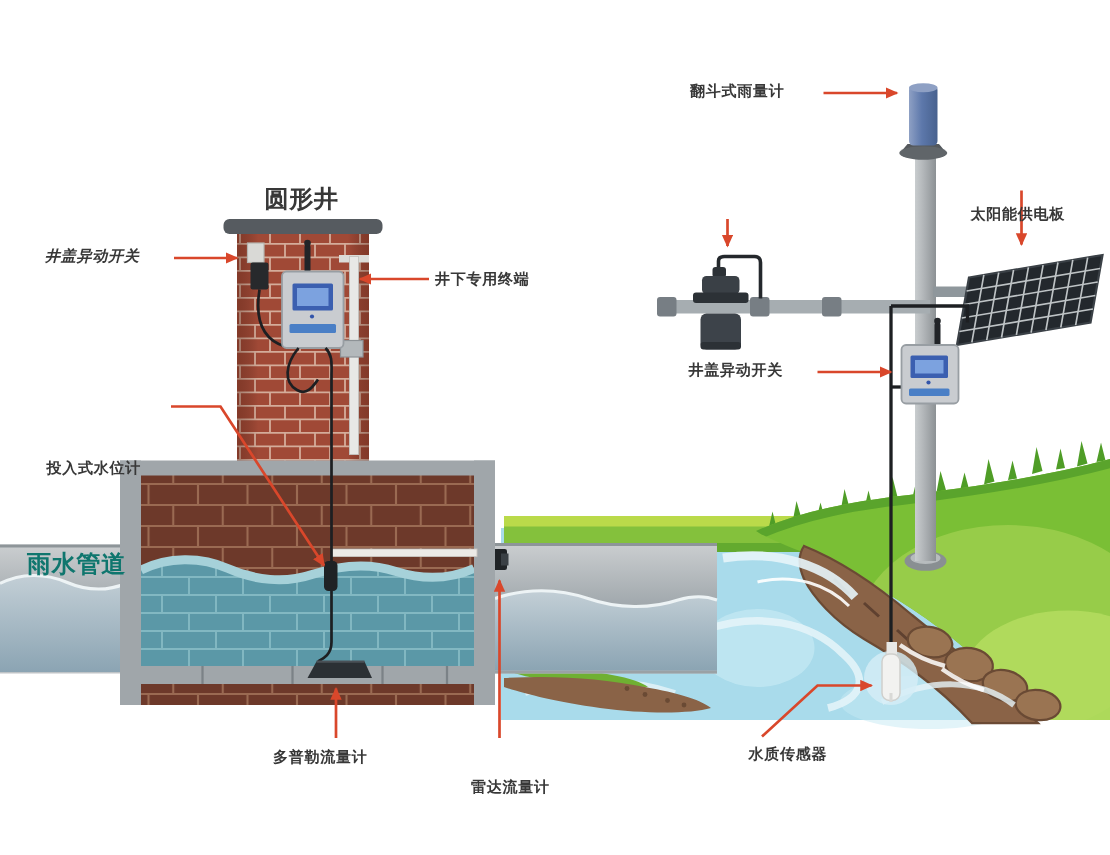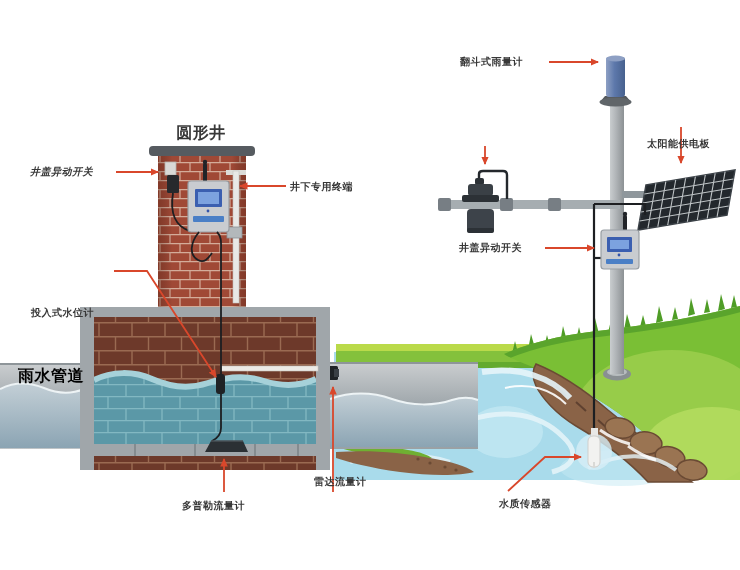--- a/index.html
+++ b/index.html
@@ -267,20 +267,20 @@
     <path d="M485,146 V164" marker-end="url(#arr)"></path>
     <path d="M681,127 V163" marker-end="url(#arr)"></path>
     <path d="M545,248 H594" marker-end="url(#arr)"></path>
   </g>
 </svg>
 
   <div class="lbl big title" style="left:153px;top:124px;">圆形井</div>
   <div class="lbl" style="left:30px;top:164px;font-style:italic;">井盖异动开关</div>
   <div class="lbl" style="left:290px;top:179px;">井下专用终端</div>
   <div class="lbl" style="left:31px;top:263px;margin-top:42px;">投入式水位计</div>
-  <div class="lbl big" style="left:18px;top:367px;color:#000000;">雨水管道</div>
+  <div class="lbl big" style="left:18px;top:367px;color:#0f766e;">雨水管道</div>
   <div class="lbl" style="left:182px;top:498px;">多普勒流量计</div>
-  <div class="lbl" style="left:314px;top:474px;text-align:right;">雷达流量计</div>
+  <div class="lbl" style="left:314px;top:518px;text-align:right;">雷达流量计</div>
   <div class="lbl" style="left:499px;top:496px;">水质传感器</div>
   <div class="lbl" style="left:460px;top:54px;">翻斗式雨量计</div>
   <div class="lbl" style="left:647px;top:96px;margin-top:40px;">太阳能供电板</div>
   <div class="lbl" style="left:459px;top:240px;">井盖异动开关</div>
 </div>
 
 </body></html>

